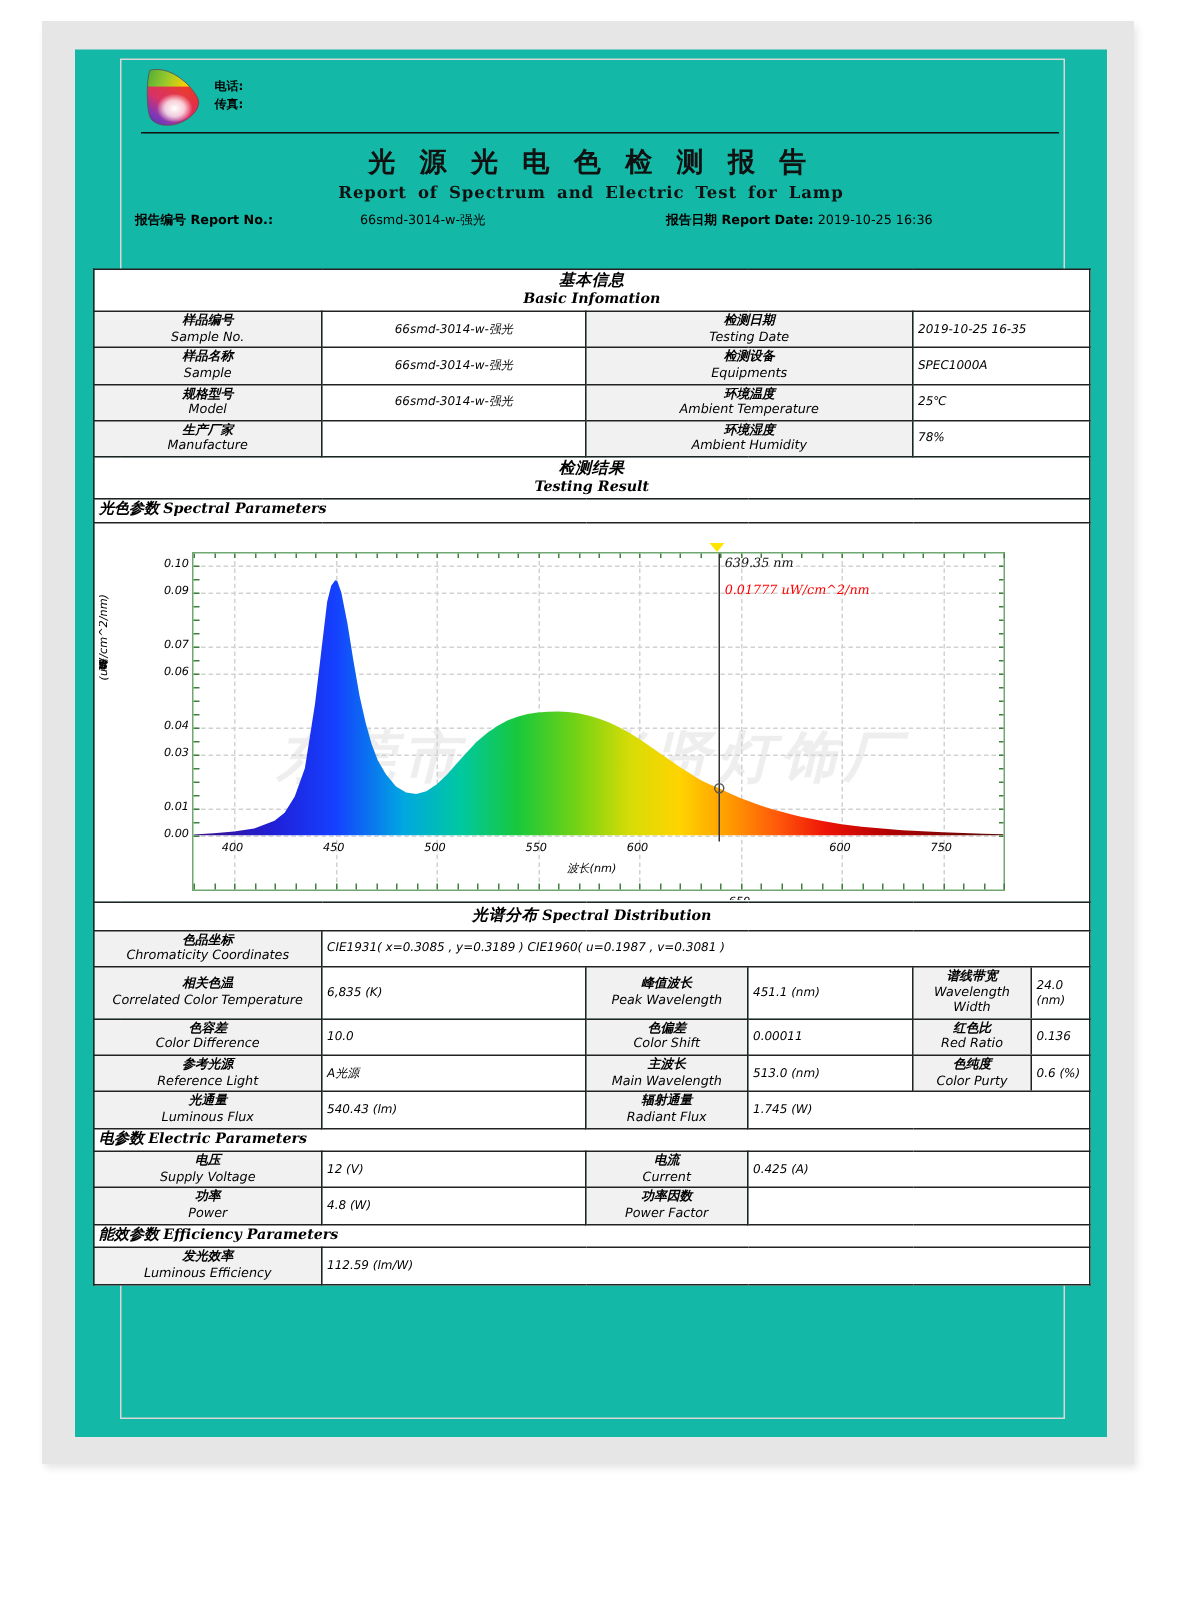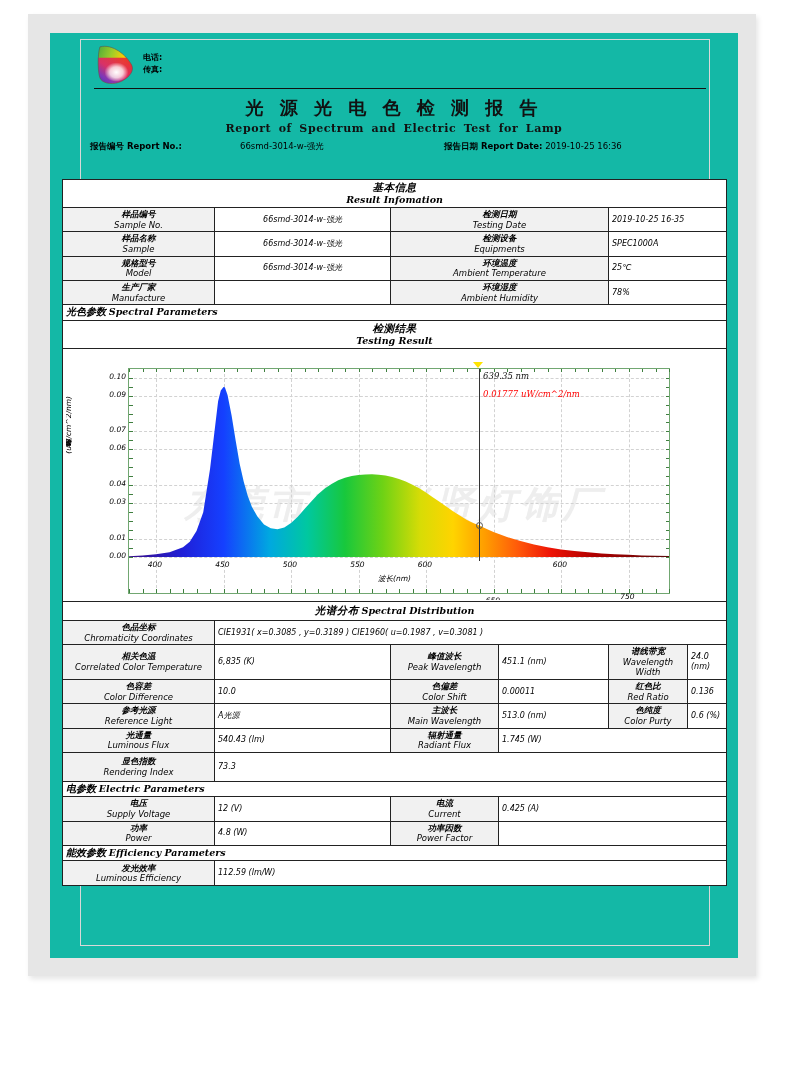--- a/index.html
+++ b/index.html
@@ -210,21 +210,21 @@
           <col style="width:176px">
         <col style="width:108px">
           <col style="width:110px">
         <col style="width:118px">
       </colgroup>
 
       <tbody>
           <tr>
         <td class="band" colspan="5">
           <span class="cn">基本信息</span><br>
-          <span class="en">Result Infomation</span>
+          <span class="en">Basic Infomation</span>
         </td>
       </tr>
 
       <tr>
         <td class="hd">
           <span class="cn">样品编号</span>
           <span class="en">Sample No.</span>
         </td>
         <td class="valc">66smd-3014-w-强光</td>
         <td class="hd" colspan="2">
@@ -267,30 +267,30 @@
         </td>
         <td class="valc"></td>
         <td class="hd" colspan="2">
           <span class="cn">环境湿度</span>
           <span class="en">Ambient Humidity</span>
         </td>
         <td class="val">78%</td>
       </tr>
 
       <tr>
+        <td class="band" colspan="5">
+          <span class="cn">检测结果</span><br>
+          <span class="en">Testing Result</span>
+        </td>
+      </tr>
+
+      <tr>
         <td class="sect" colspan="5">
           <span class="cn">光色参数</span>
           <span class="en">Spectral Parameters</span>
-        </td>
-      </tr>
-
-      <tr>
-        <td class="band" colspan="5">
-          <span class="cn">检测结果</span><br>
-          <span class="en">Testing Result</span>
         </td>
       </tr>
 
       <tr>
         <td class="chartcell" colspan="5">
           <div class="chart">
 
             <div class="watermark">东莞市桥头尚贤灯饰厂</div>
 
             <div class="ylab">辐射功率(uW/cm^2/nm)</div>
@@ -305,21 +305,21 @@
                   <div class="ytick" style="top: 3.95238px;">0.10</div>
                 </div>
             <div class="xtickbox" id="xtickbox">
                   <div class="xtick" style="left: 27px;">400</div>
                   <div class="xtick" style="left: 94.5px;">450</div>
                   <div class="xtick" style="left: 162px;">500</div>
                   <div class="xtick" style="left: 229.5px;">550</div>
                   <div class="xtick" style="left: 297px;">600</div>
                   <div class="xtick" style="left: 365px; margin-top: 36px;">650</div>
                   <div class="xtick" style="left: 432px;">600</div>
-                  <div class="xtick" style="left: 499.5px; margin-top: 32px;">750</div>
+                  <div class="xtick" style="left: 499.5px;">750</div>
                 </div>
             <div class="xlab">波长(nm)</div>
 
             <div class="plot" id="plot">
                   <div class="grid-h" style="top: 8.95238px;"></div>
                   <div class="grid-h" style="top: 26.8571px;"></div>
                   <div class="grid-h" style="top: 62.6667px;"></div>
                   <div class="grid-h" style="top: 80.5714px;"></div>
                   <div class="grid-h" style="top: 116.381px;"></div>
                   <div class="grid-h" style="top: 134.286px;"></div>
@@ -590,27 +590,20 @@
           <span class="en">Luminous Flux</span>
         </td>
         <td class="val">540.43 (lm)</td>
         <td class="hd">
           <span class="cn">辐射通量</span>
           <span class="en">Radiant Flux</span>
         </td>
         <td class="val" colspan="2">1.745 (W)</td>
       </tr>
 
-      <tr>
-        <td class="hd" style="height:26px;">
-          <span class="cn">显色指数</span>
-          <span class="en">Rendering Index</span>
-        </td>
-        <td class="val" colspan="4">73.3</td>
-      </tr>
 
       <tr>
         <td class="sect" colspan="5">
           <span class="cn">电参数</span>
           <span class="en">Electric Parameters</span>
         </td>
       </tr>
       <tr>
         <td class="hd">
           <span class="cn">电压</span>

